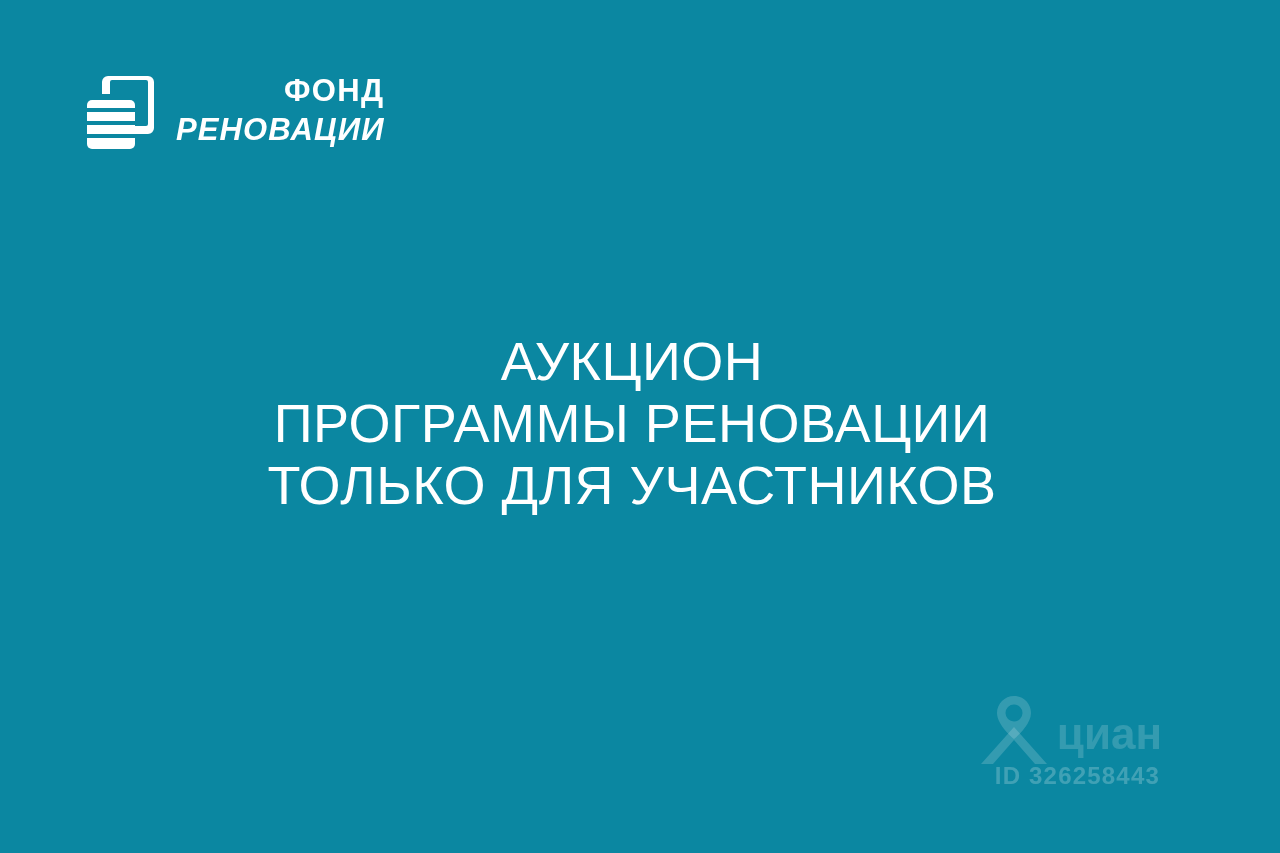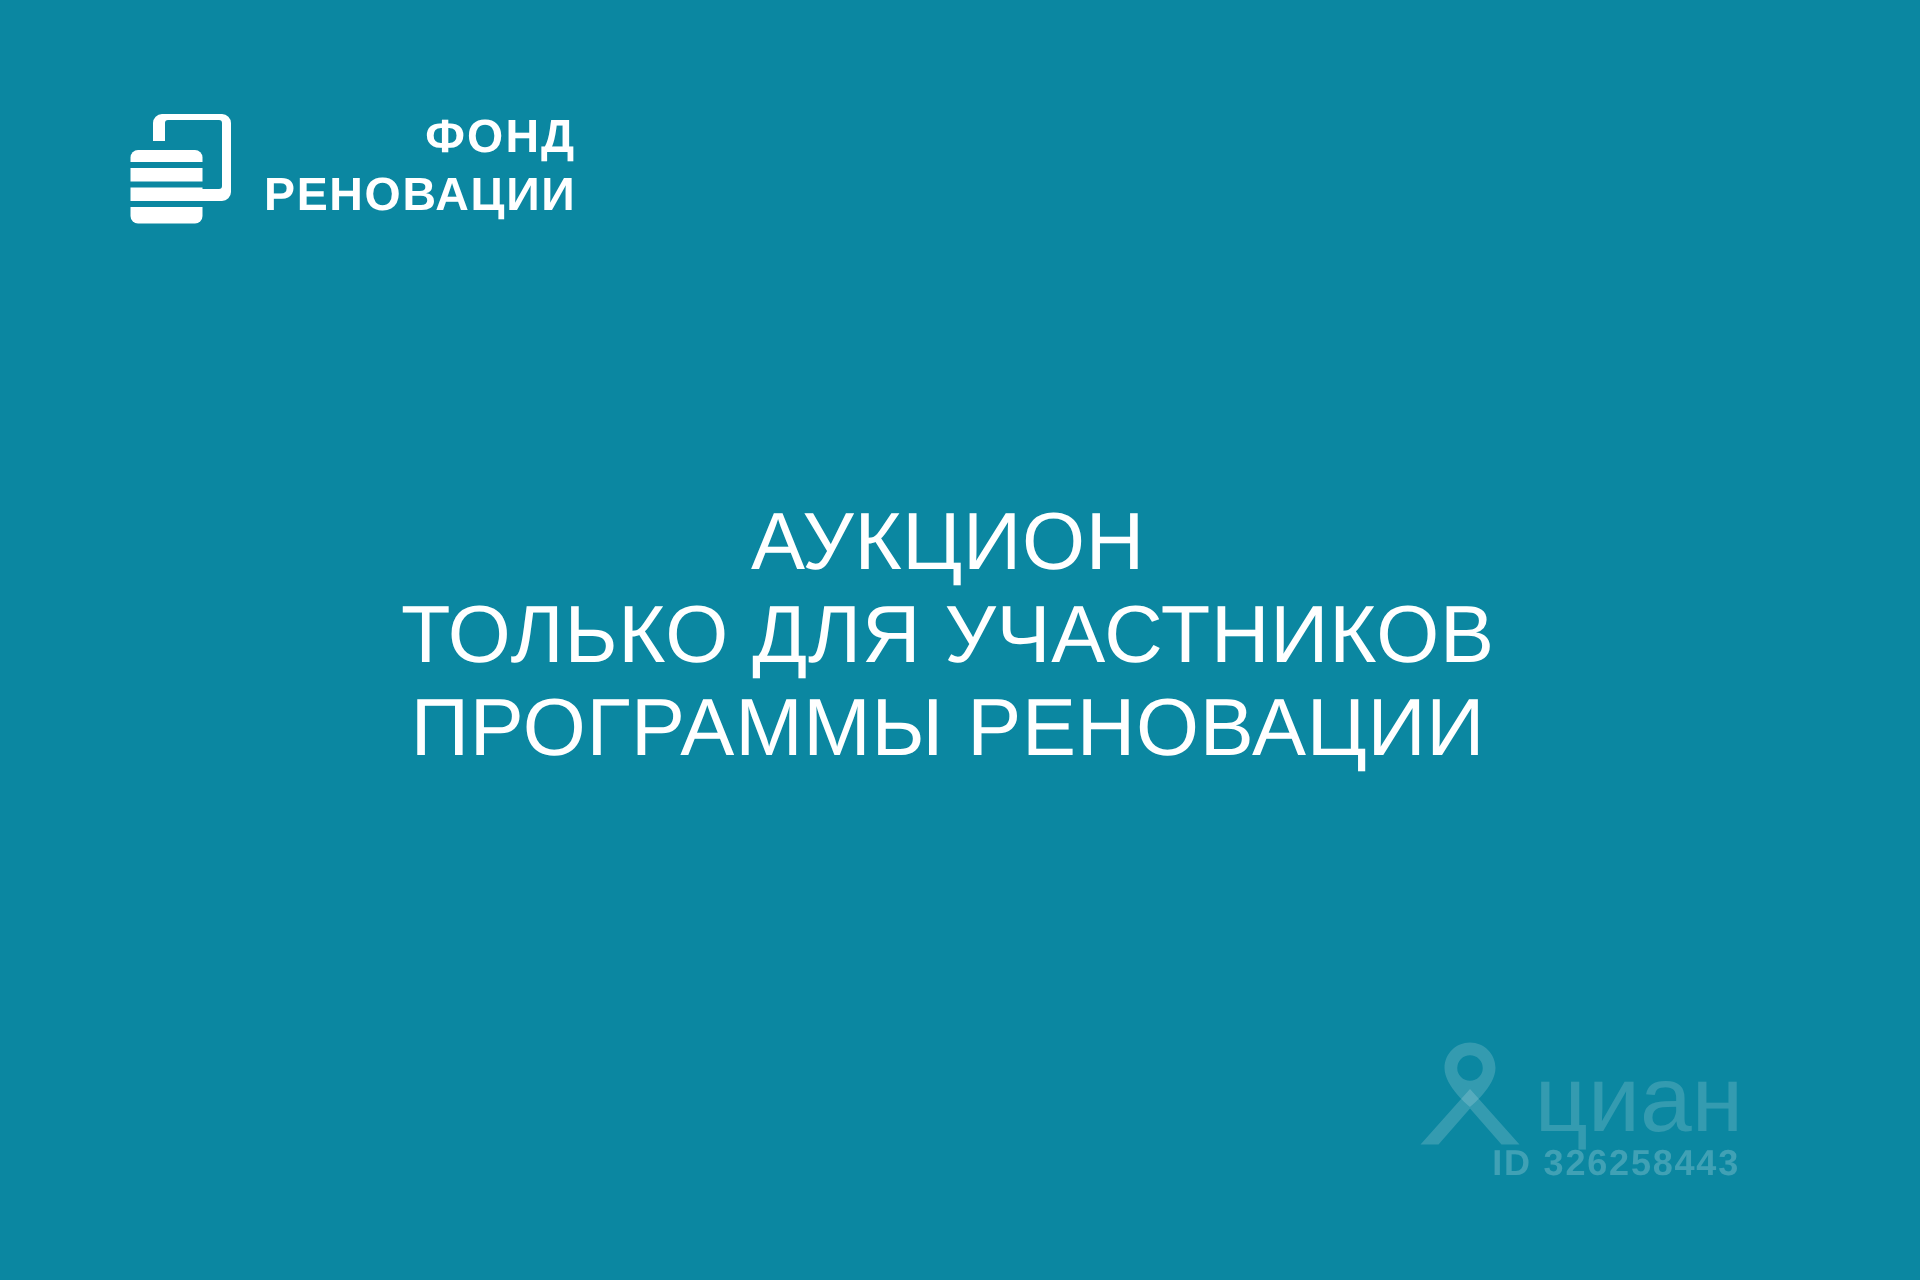--- a/index.html
+++ b/index.html
@@ -47,20 +47,21 @@
   .brand-word-line {
     color: #ffffff;
     font-weight: 700;
     font-size: 31px;
     letter-spacing: 1.4px;
     white-space: nowrap;
   }
   .brand-word-line.l2 {
     margin-top: 8px;
     letter-spacing: 1.1px;
+    font-style: italic;
   }
 
   
   .headline {
     position: absolute;
     left: 0;
     right: 16px;
     top: 330px;
     text-align: center;
     padding: 0 40px;
@@ -83,22 +84,22 @@
     user-select: none;
   }
   .wm-row {
     display: flex;
     align-items: center;
     gap: 8px;
   }
   .wm-pin { flex: 0 0 auto; display: block; }
   .wm-name {
     color: rgba(255,255,255,0.17);
-    font-size: 62px;
-    font-weight: 400;
+    font-size: 44px;
+    font-weight: 700;
     line-height: 58px;
     letter-spacing: 0px;
   }
   .wm-id {
     color: rgba(255,255,255,0.22);
     font-size: 24px;
     font-weight: 700;
     letter-spacing: 1.2px;
     text-align: right;
     margin-top: -12px;
@@ -125,22 +126,22 @@
     </div>
 
     <div class="brand-word">
       <div class="brand-word-line l1">ФОНД</div>
       <div class="brand-word-line l2">РЕНОВАЦИИ</div>
     </div>
   </div>
 
   <div class="headline">
     <div class="headline-line">АУКЦИОН</div>
+    <div class="headline-line">ПРОГРАММЫ РЕНОВАЦИИ</div>
     <div class="headline-line">ТОЛЬКО ДЛЯ УЧАСТНИКОВ</div>
-    <div class="headline-line">ПРОГРАММЫ РЕНОВАЦИИ</div>
   </div>
 
   <div class="watermark">
     <div class="wm-row">
       <div class="wm-pin">
         <svg width="70" height="76" viewBox="0 0 70 76" aria-hidden="true">
 
           <path d="M35 2 c-9.4 0 -17 7.6 -17 17 c0 12.4 17 26 17 26 s17 -13.6 17 -26 c0 -9.4 -7.6 -17 -17 -17 z
                    m0 8.5 a8.5 8.5 0 1 1 0 17 a8.5 8.5 0 0 1 0 -17 z" fill="rgba(255,255,255,0.17)"></path>
 

